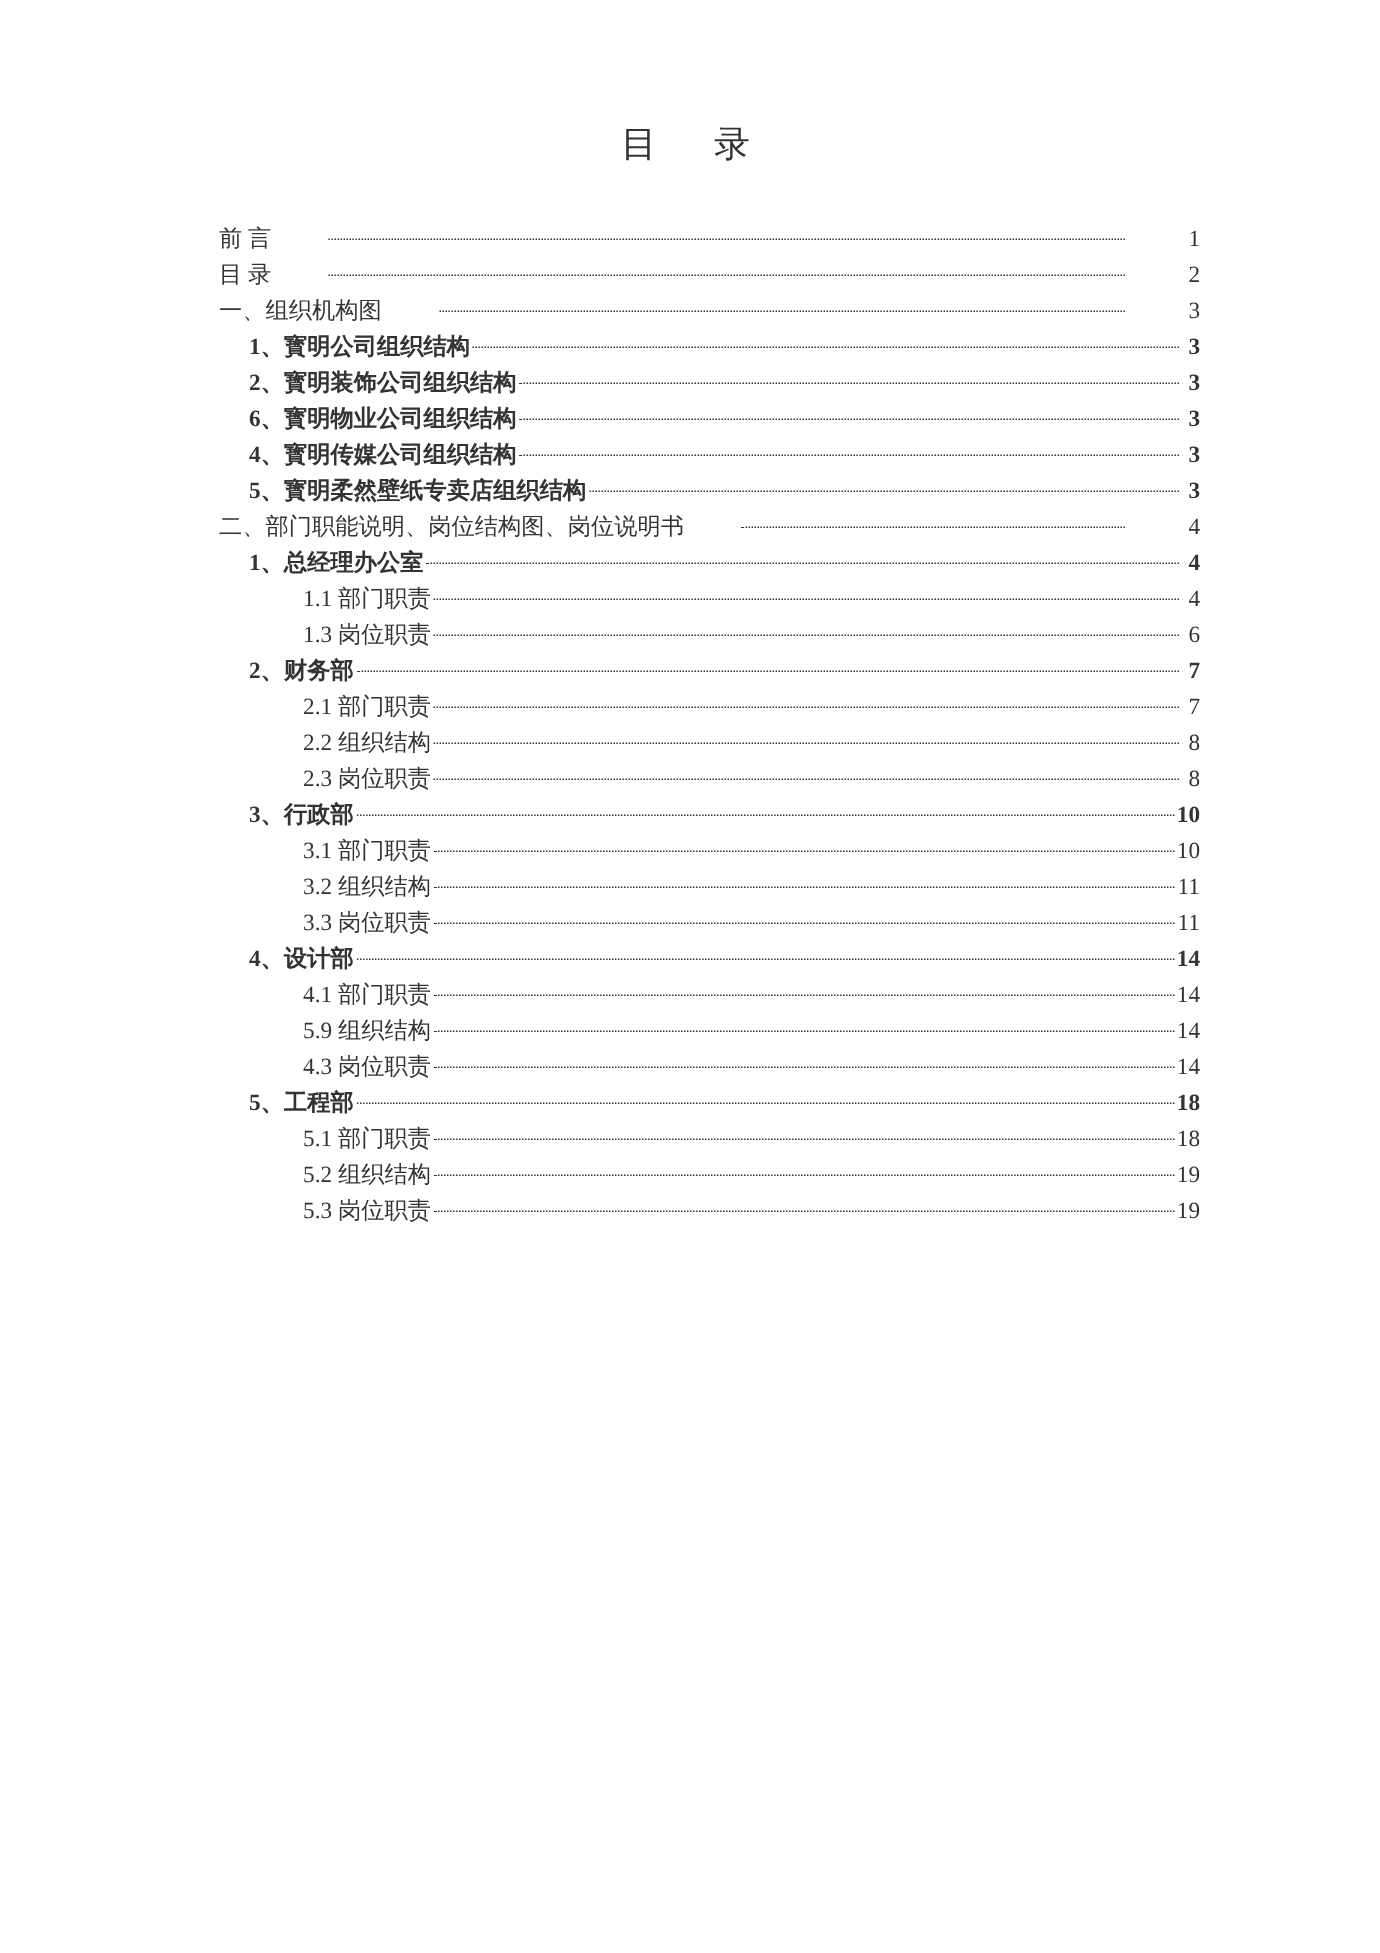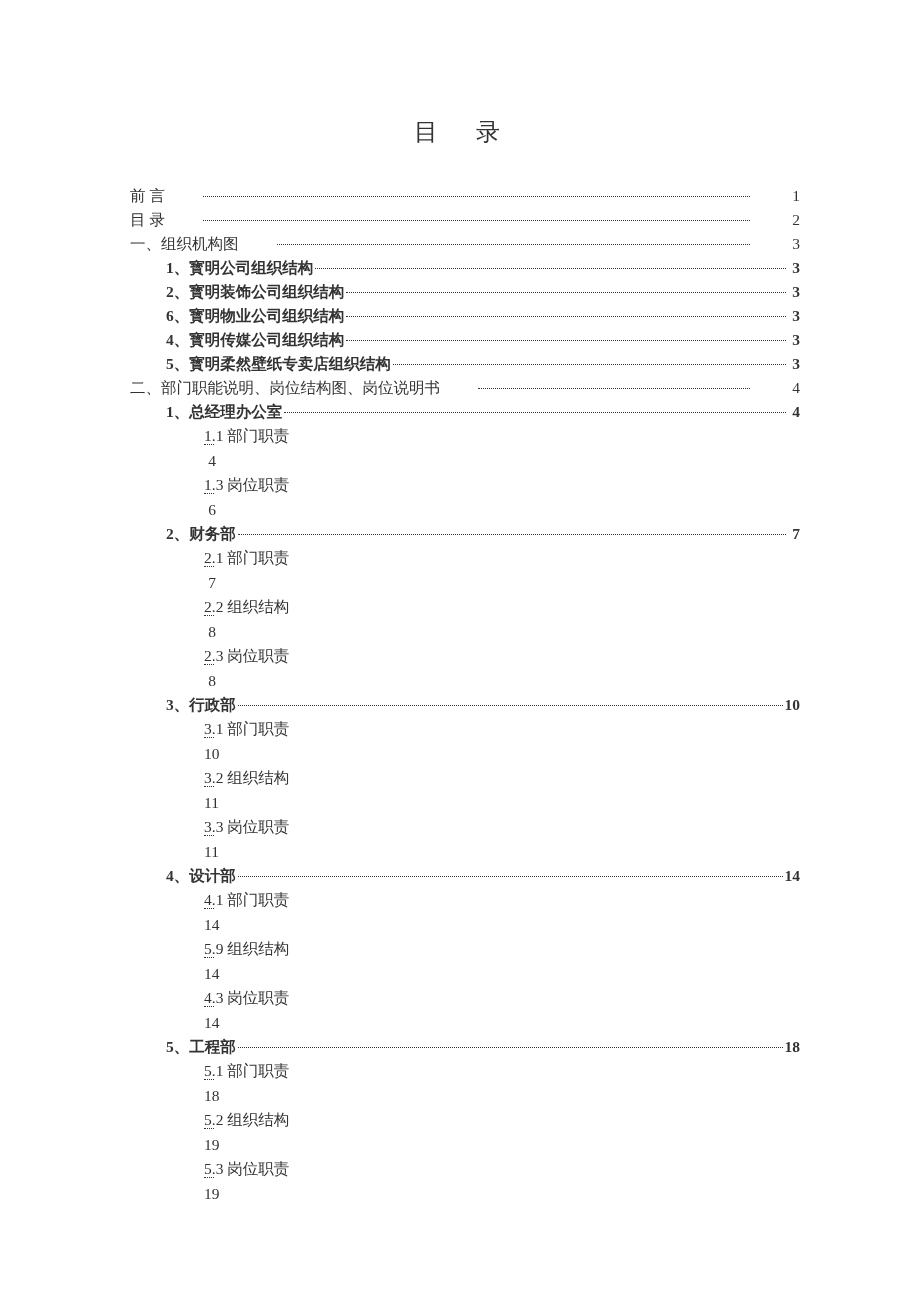--- a/index.html
+++ b/index.html
@@ -5,40 +5,40 @@
     * { margin: 0; padding: 0; box-sizing: border-box; }
     html, body {
       width: 920px;
       background: #fff;
       font-family: "SimSun", "宋体", serif;
       color: #333;
     }
     .page {
       width: 920px;
       min-height: 1302px;
-      padding: 116px 120px 80px 130px;
+      padding: 80px 120px 80px 130px;
     }
     .title {
       text-align: center;
       font-size: 24px;
       letter-spacing: 16px;
       margin-bottom: 36px;
       font-weight: normal;
     }
     .toc-line {
       display: flex;
       align-items: baseline;
       font-size: 15.5px;
       line-height: 24px;
       white-space: nowrap;
       color: #333;
     }
-    .toc-line.lvl0 { margin-left: 0; gap: 36px; }
+    .toc-line.lvl0 { margin-left: 16px; gap: 36px; }
     .toc-line.lvl1 { margin-left: 36px; font-weight: bold; }
-    .toc-line.lvl2 { margin-left: 72px; flex-direction: column; }
+    .toc-line.lvl2 { margin-left: 72px; }
     .toc-label { flex: 0 0 auto; }
     .toc-dots {
       flex: 1 1 auto;
       border-bottom: 1.5px dotted #333;
       transform: translateY(-4px);
       margin: 0 2px;
       min-width: 10px;
     }
     .toc-page {
       flex: 0 0 auto;

